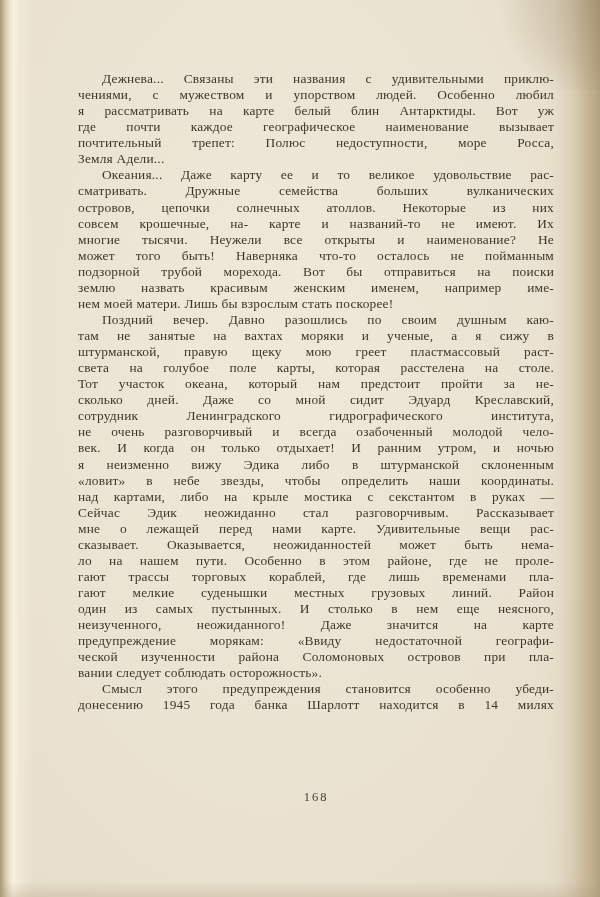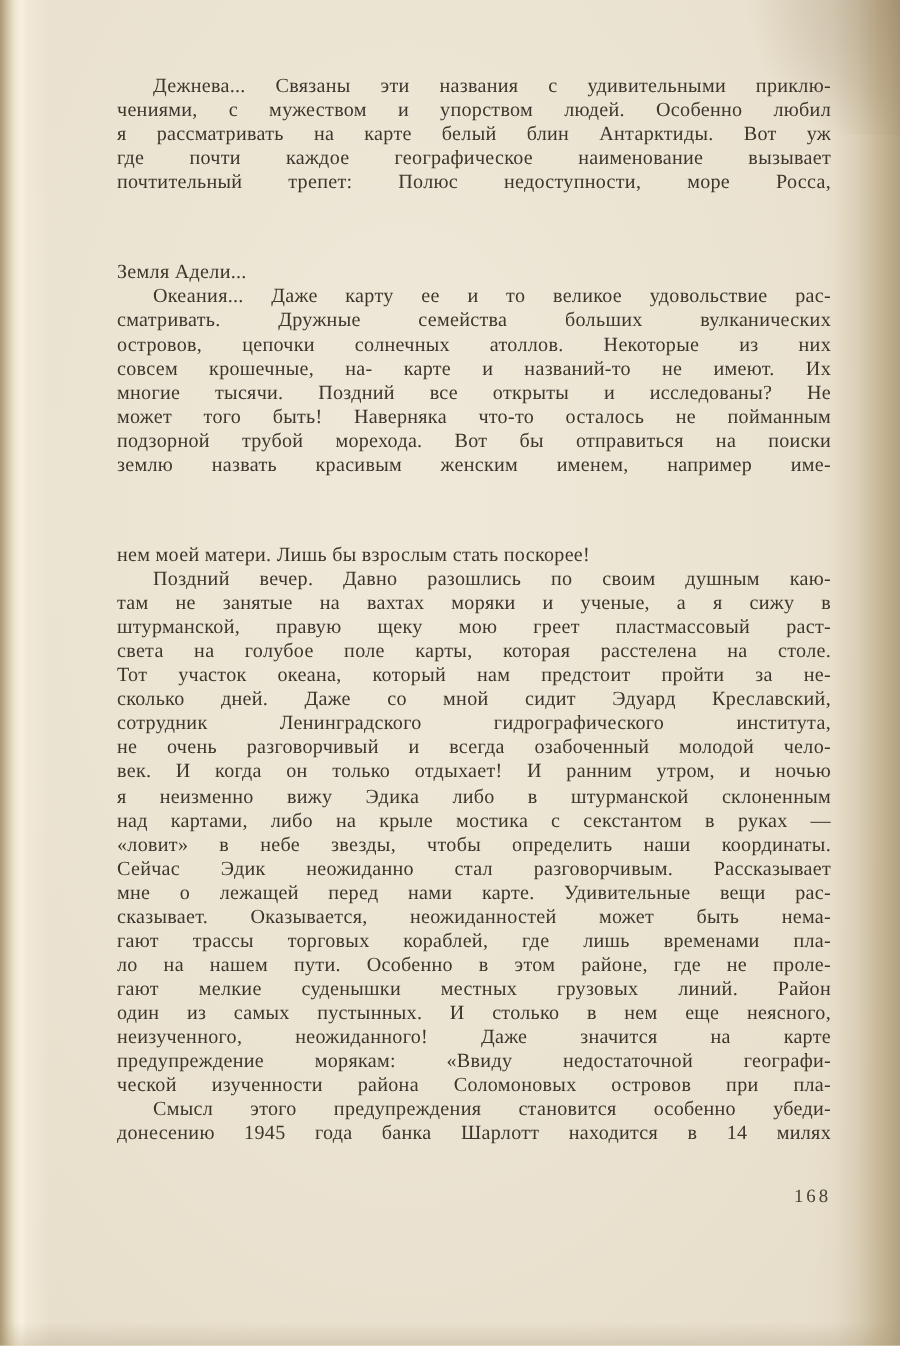--- a/index.html
+++ b/index.html
@@ -32,35 +32,35 @@
   }
   .edge-bottom {
     position: absolute; left: 0; right: 0; bottom: 0; height: 16px;
     background: linear-gradient(0deg, rgba(168,150,117,0.28) 0px, rgba(235,227,209,0) 16px);
   }
   .corner-tr {
     position: absolute; right: 0; top: 0; width: 110px; height: 90px;
     background: radial-gradient(circle at 100% 0%, rgba(140,118,86,0.38) 0%, rgba(140,118,86,0.18) 45%, rgba(140,118,86,0) 72%);
   }
   .text-block {
-    position: absolute; left: 78px; top: 49px; width: 476px;
+    position: absolute; left: 78px; top: 71px; width: 476px;
     font-size: 13.4px; line-height: 16.07px;
     color: #3c362c;
     letter-spacing: 0.2px;
   }
   .line {
     text-align: justify;
     text-align-last: justify;
     white-space: normal;
   }
   .line.indent { padding-left: 24px; }
-  .line.last { text-align-last: left; margin-top: 44px; }
+  .line.last { text-align-last: left; }
   .page-number {
     position: absolute; left: 78px; top: 790px; width: 476px;
-    text-align: right;
+    text-align: center;
     font-size: 12.5px; letter-spacing: 2px;
     color: #453f34;
     font-family: Liberation Serif, serif;
   }
 </style>
 </head>
 <body>
 
 <div class="page">
   <div class="edge-left"></div>
@@ -72,45 +72,46 @@
       <div class="line indent">Дежнева... Связаны эти названия с удивительными приклю-</div>
       <div class="line">чениями, с мужеством и упорством людей. Особенно любил</div>
       <div class="line">я рассматривать на карте белый блин Антарктиды. Вот уж</div>
       <div class="line">где почти каждое географическое наименование вызывает</div>
       <div class="line">почтительный трепет: Полюс недоступности, море Росса,</div>
       <div class="line last">Земля Адели...</div>
       <div class="line indent">Океания... Даже карту ее и то великое удовольствие рас-</div>
       <div class="line">сматривать. Дружные семейства больших вулканических</div>
       <div class="line">островов, цепочки солнечных атоллов. Некоторые из них</div>
       <div class="line">совсем крошечные, на- карте и названий-то не имеют. Их</div>
-      <div class="line">многие тысячи. Поздний все открыты и исследованы? Не</div>
+      <div class="line">многие тысячи. Неужели все открыты и наименование? Не</div>
       <div class="line">может того быть! Наверняка что-то осталось не пойманным</div>
       <div class="line">подзорной трубой морехода. Вот бы отправиться на поиски</div>
       <div class="line">землю назвать красивым женским именем, например име-</div>
       <div class="line last">нем моей матери. Лишь бы взрослым стать поскорее!</div>
       <div class="line indent">Поздний вечер. Давно разошлись по своим душным каю-</div>
       <div class="line">там не занятые на вахтах моряки и ученые, а я сижу в</div>
       <div class="line">штурманской, правую щеку мою греет пластмассовый раст-</div>
       <div class="line">света на голубое поле карты, которая расстелена на столе.</div>
       <div class="line">Тот участок океана, который нам предстоит пройти за не-</div>
       <div class="line">сколько дней. Даже со мной сидит Эдуард Креславский,</div>
       <div class="line">сотрудник Ленинградского гидрографического института,</div>
       <div class="line">не очень разговорчивый и всегда озабоченный молодой чело-</div>
       <div class="line">век. И когда он только отдыхает! И ранним утром, и ночью</div>
       <div class="line">я неизменно вижу Эдика либо в штурманской склоненным</div>
+      <div class="line">«ловит» в небе звезды, чтобы определить наши координаты.</div>
       <div class="line">над картами, либо на крыле мостика с секстантом в руках —</div>
-      <div class="line">«ловит» в небе звезды, чтобы определить наши координаты.</div>
       <div class="line">Сейчас Эдик неожиданно стал разговорчивым. Рассказывает</div>
       <div class="line">мне о лежащей перед нами карте. Удивительные вещи рас-</div>
       <div class="line">сказывает. Оказывается, неожиданностей может быть нема-</div>
+      <div class="line">ло на нашем пути. Особенно в этом районе, где не проле-</div>
       <div class="line">гают трассы торговых кораблей, где лишь временами пла-</div>
-      <div class="line">ло на нашем пути. Особенно в этом районе, где не проле-</div>
       <div class="line">гают мелкие суденышки местных грузовых линий. Район</div>
       <div class="line">один из самых пустынных. И столько в нем еще неясного,</div>
       <div class="line">неизученного, неожиданного! Даже значится на карте</div>
       <div class="line">предупреждение морякам: «Ввиду недостаточной географи-</div>
       <div class="line">ческой изученности района Соломоновых островов при пла-</div>
+      <div class="line last">вании следует соблюдать осторожность».</div>
       <div class="line indent">Смысл этого предупреждения становится особенно убеди-</div>
       <div class="line">донесению 1945 года банка Шарлотт находится в 14 милях</div>
     </div>
 
   <div class="page-number">168</div>
 </div>
 
 </body></html>

